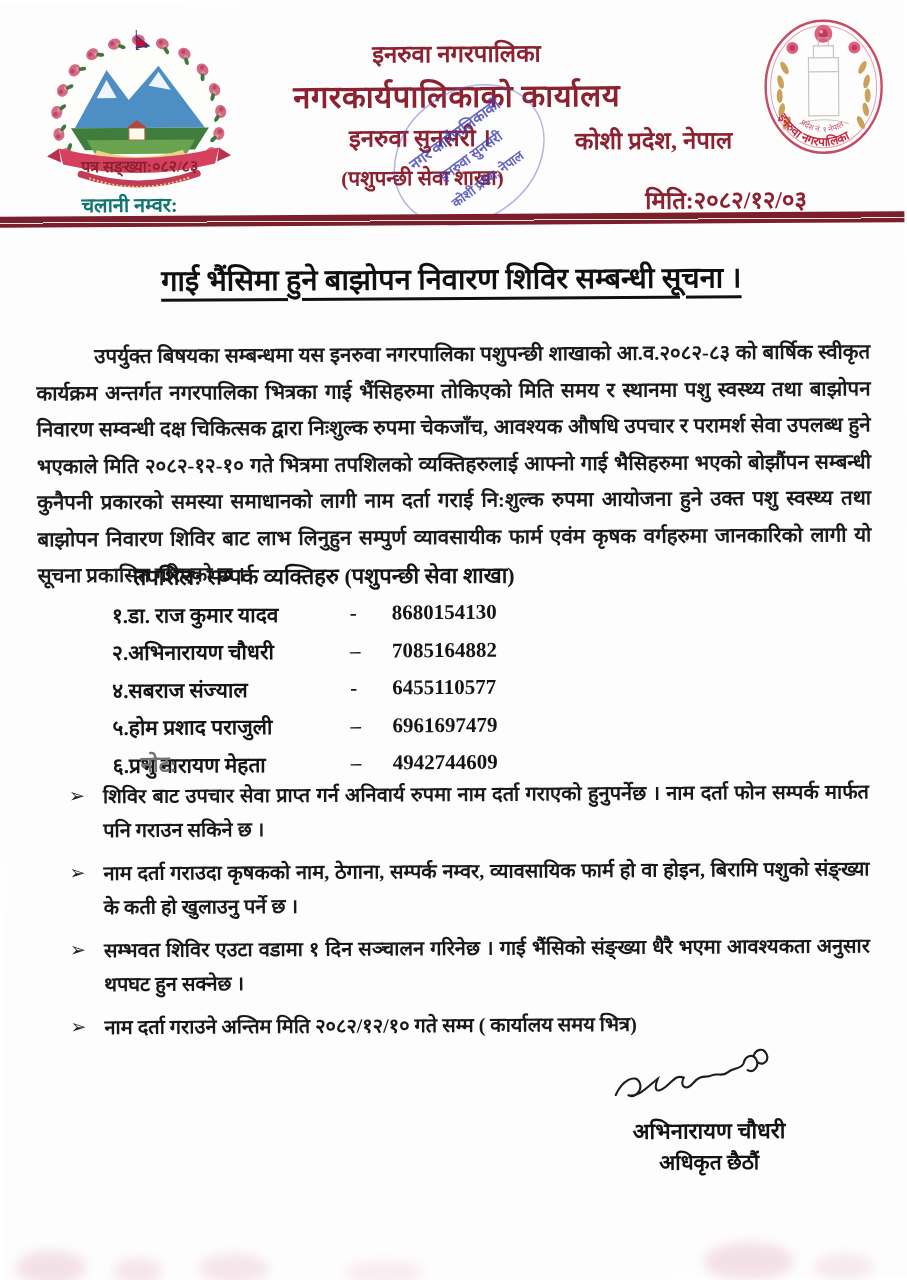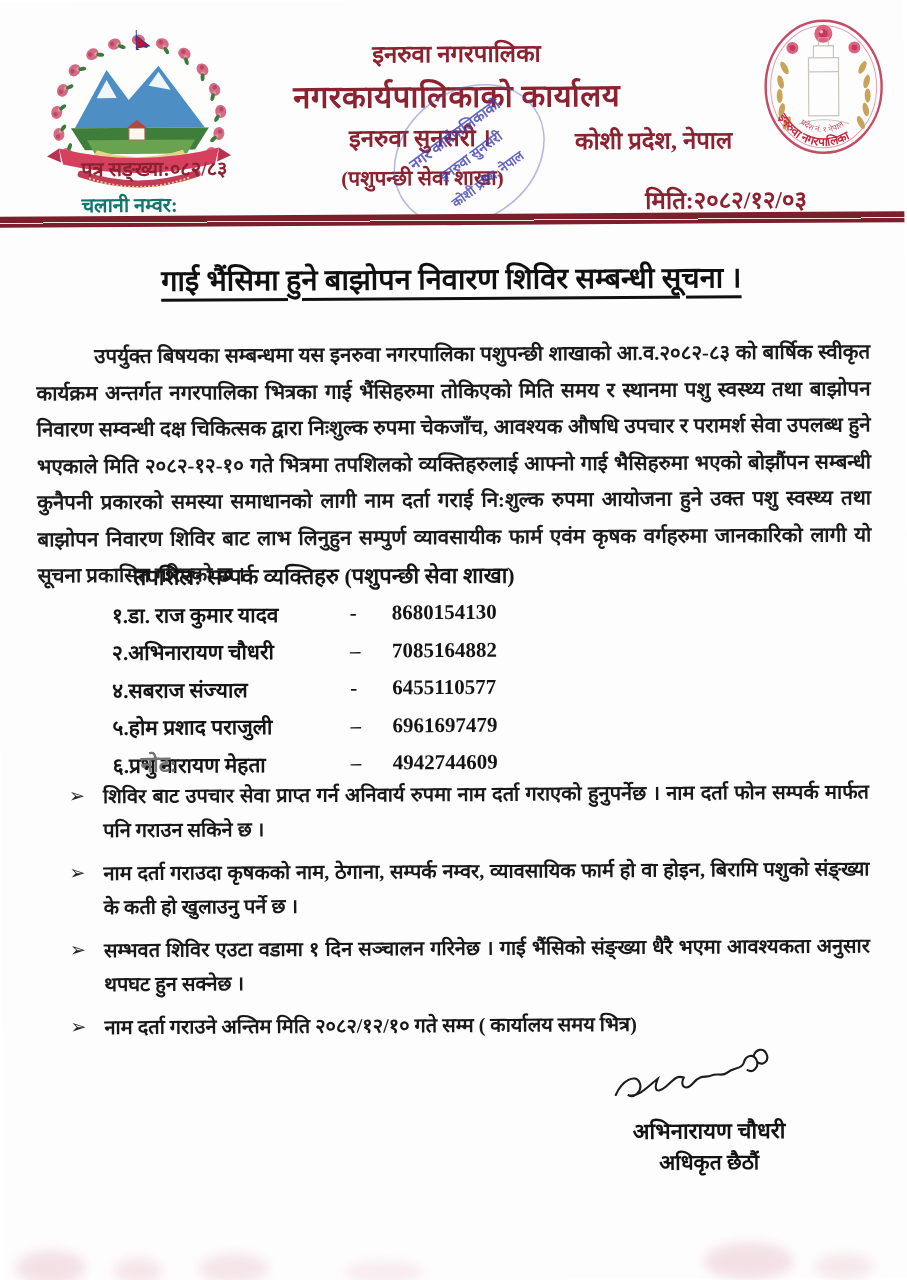--- a/index.html
+++ b/index.html
@@ -9,21 +9,21 @@
         transform:rotate(-0.35deg);transform-origin:50% 50%;}
   .abs{position:absolute;}
 
   
   .hdr-center{left:248px;top:36px;width:424px;text-align:center;color:#8c2130;}
   .hdr-muni{font-size:24px;font-weight:bold;}
   .hdr-office{font-size:31px;font-weight:bold;margin-top:5px;letter-spacing:.5px;}
   .hdr-addr{left:352px;top:120px;font-size:24px;font-weight:bold;color:#8c2130;}
   .hdr-prov{left:578px;top:124px;font-size:24px;font-weight:bold;color:#8c2130;}
   .hdr-branch{left:344px;top:163px;font-size:21px;font-weight:bold;color:#8c2130;}
-  .fld-letterno{left:84px;top:153px;font-size:20px;font-weight:bold;color:#8c2130;}
+  .fld-letterno{left:84px;top:153px;font-size:16px;font-weight:bold;color:#8c2130;}
   .fld-chalani{left:84px;top:189px;font-size:20px;font-weight:bold;color:#0f766e;}
   .fld-date{left:648px;top:184px;font-size:24px;font-weight:bold;color:#8c2130;}
   .rule{left:0;top:214px;width:907px;height:11px;
         background:linear-gradient(180deg,#7c1f2c 0 6px,#efe6e6 6px 7px,#7c1f2c 7px 11px);}
 
   
   .stamp{left:388px;top:78px;width:185px;height:175px;transform:rotate(-36deg);
          color:#4343b4;opacity:.82;text-align:center;font-weight:bold;pointer-events:none;}
   .stamp .ring{position:absolute;left:6px;top:2px;}
   .stamp-l1{margin-top:38px;font-size:15px;}

